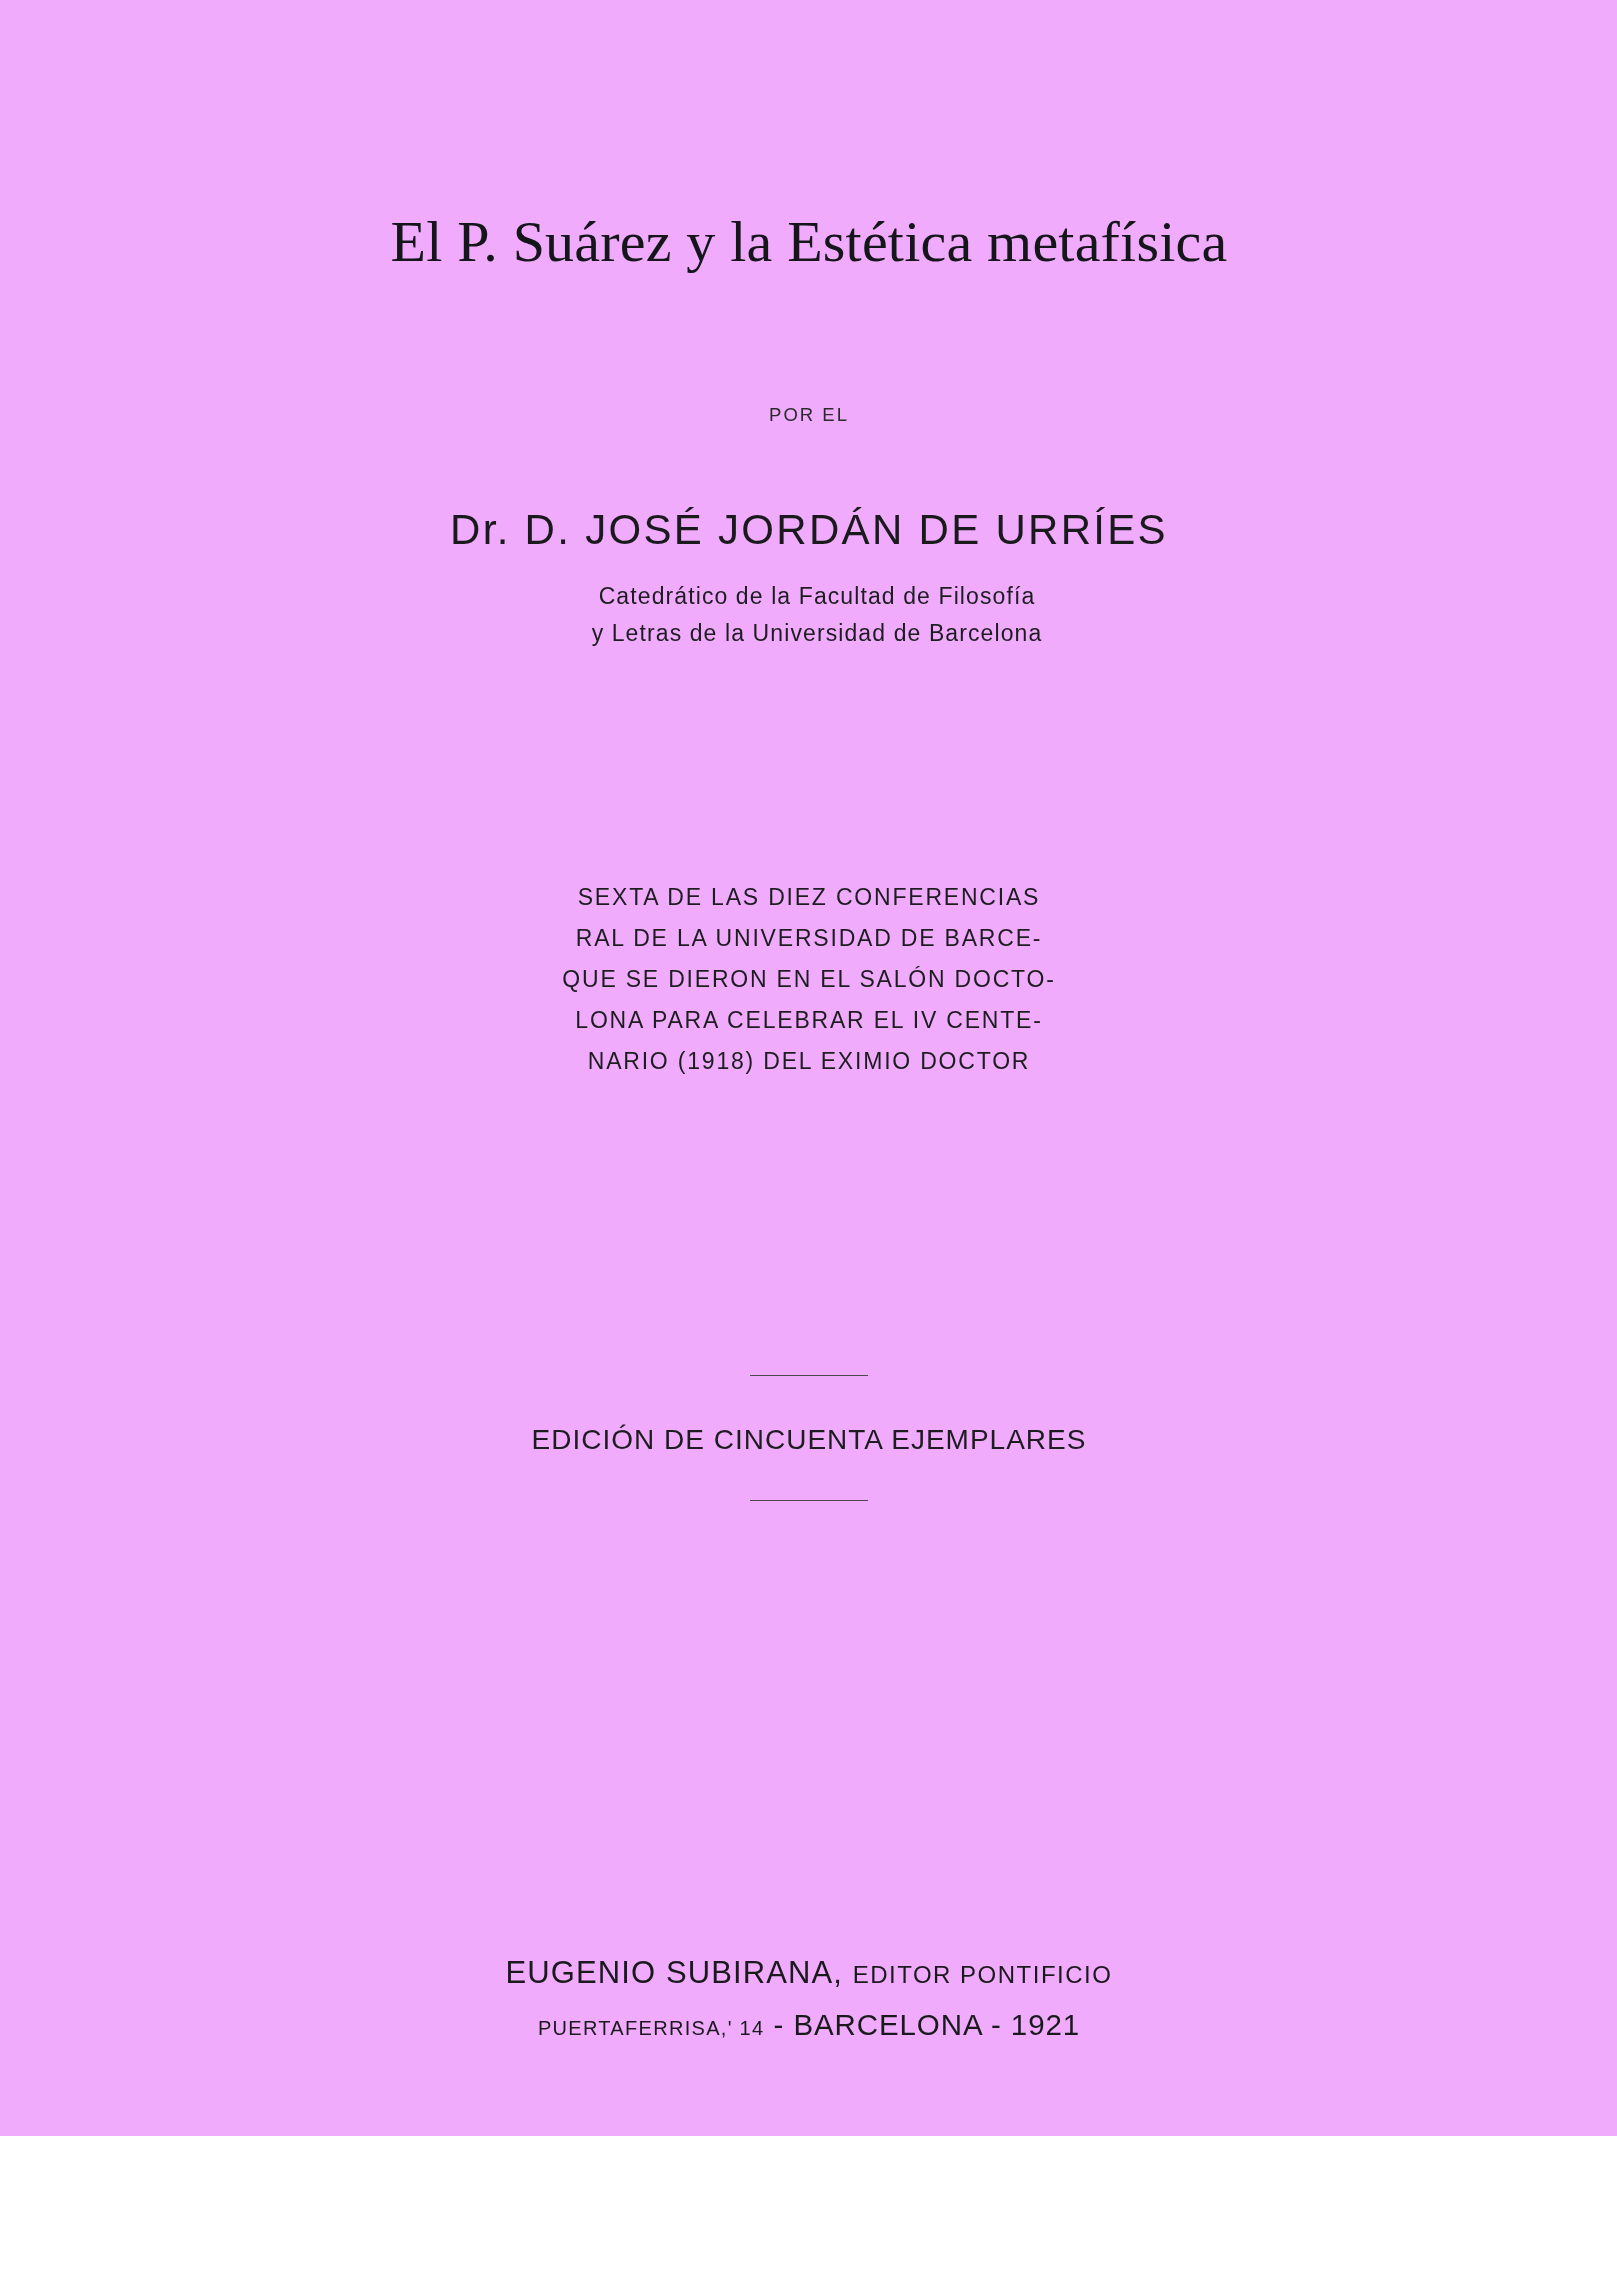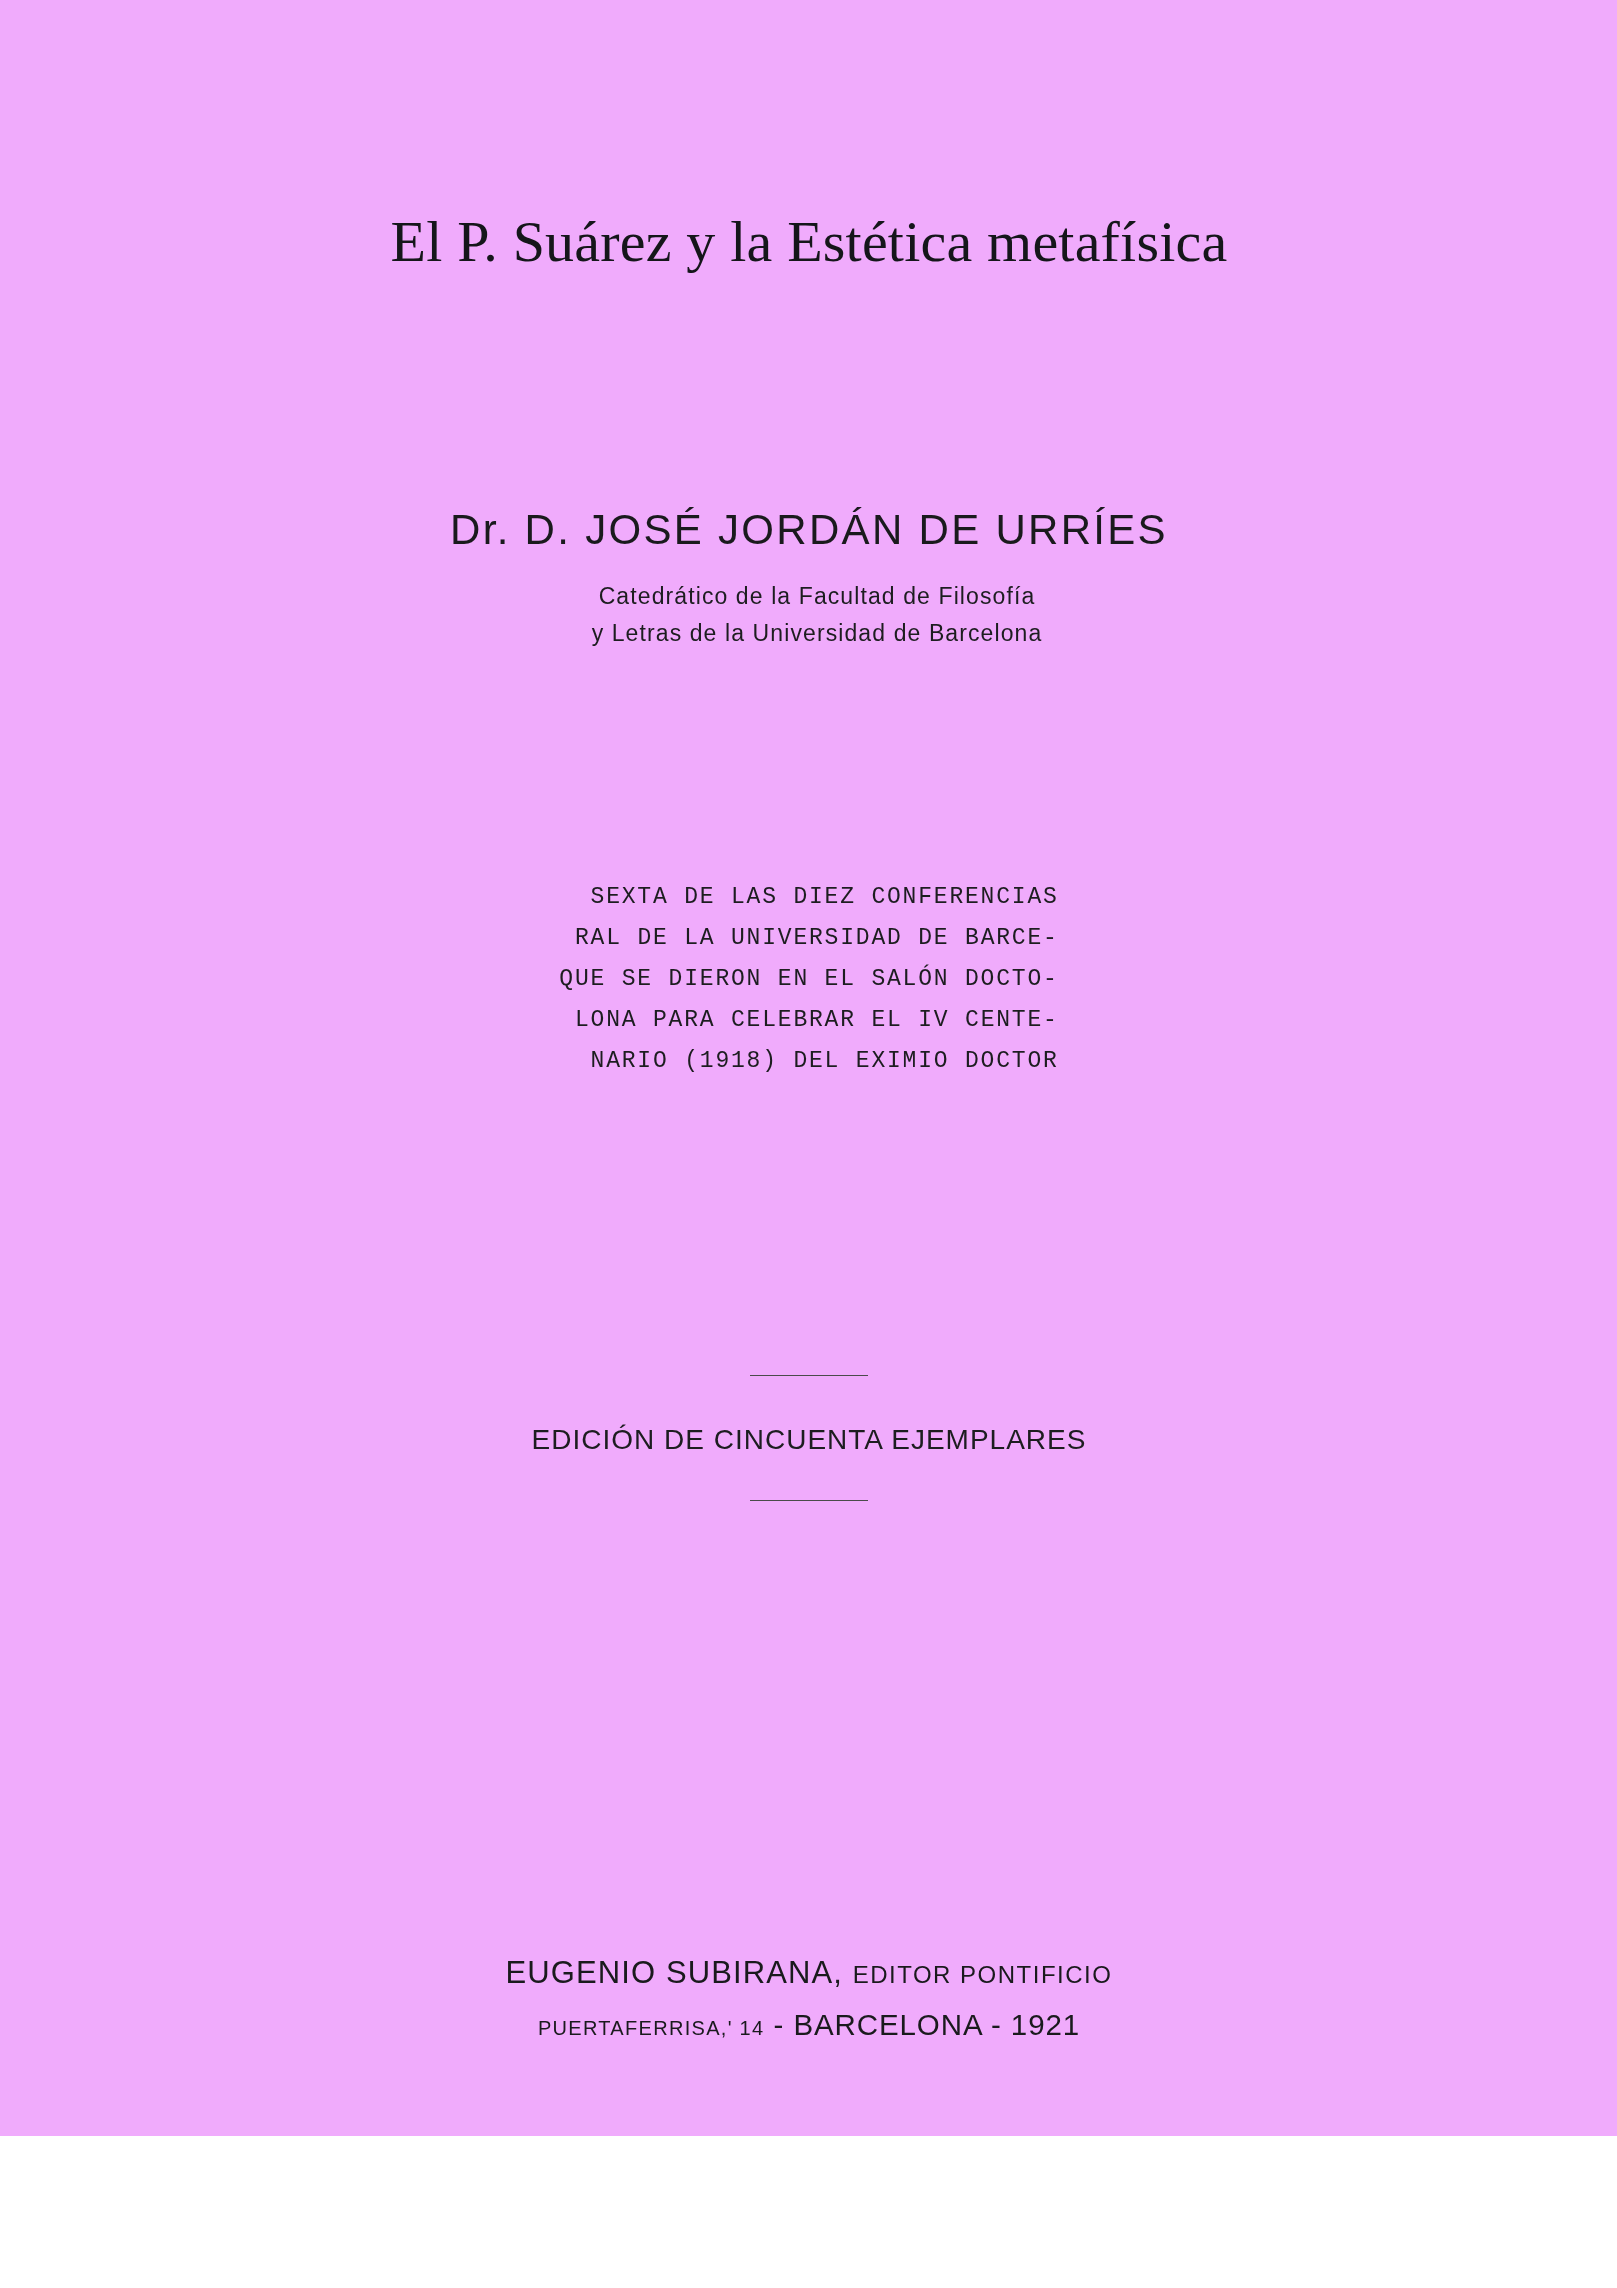--- a/index.html
+++ b/index.html
@@ -81,22 +81,22 @@
   
   .note-block {
     position: absolute;
     top: 877px;
     left: 0;
     width: 100%;
     text-align: center;
   }
   .note-inner {
     display: inline-block;
-    text-align: right;
-    font-family: Liberation Mono, monospace;
+    text-align: center;
+    font-family: Liberation Sans, sans-serif;
     font-size: 23px;
     letter-spacing: 1.8px;
     line-height: 1.78;
     color: #1d1d20;
   }
   .note-inner div {
     white-space: nowrap;
   }
   
   .edition-block {
@@ -155,20 +155,21 @@
 </style>
 </head>
 <body>
 
 <div class="page">
 
   <div class="title-block">
     <div class="main-title">El P. Suárez y la Estética metafísica</div>
   </div>
 
+  <div class="por-el">POR EL</div>
 
   <div class="author-block">
     <div class="author-name">Dr. D. JOSÉ JORDÁN DE URRÍES</div>
     <div class="author-role">
       <div>Catedrático  de  la  Facultad  de  Filosofía</div>
       <div>y  Letras  de  la  Universidad  de  Barcelona</div>
     </div>
   </div>
 
   <div class="note-block">

